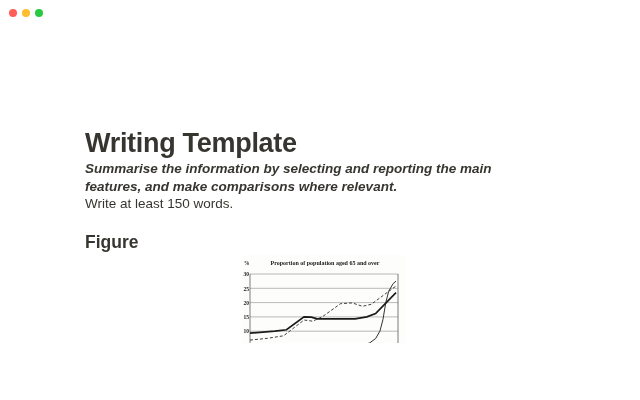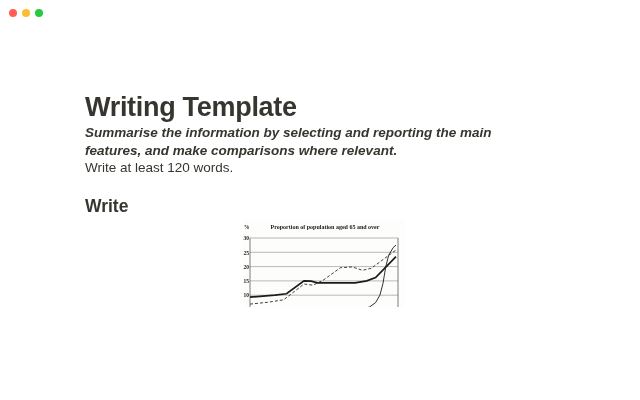--- a/index.html
+++ b/index.html
@@ -2,21 +2,21 @@
 <html><head>
 <meta charset="utf-8">
 <style>
   html,body{margin:0;padding:0;}
   body{
     width:640px;height:400px;overflow:hidden;background:#ffffff;
     font-family:"Liberation Sans",sans-serif;color:#37352f;position:relative;
   }
   .traffic{position:absolute;top:9px;left:9px;display:flex;gap:5px;}
   .dot{width:8px;height:8px;border-radius:50%;}
-  .content{padding-top:92px;margin-left:85px;width:462px;}
+  .content{padding-top:92px;margin-left:85px;width:462px;margin-top:36px;}
   h1.page-title{
     margin:0;font-size:27px;line-height:30px;font-weight:700;
     letter-spacing:-0.3px;color:#37352f;
   }
   h2.sec{
     font-size:17.5px;line-height:22px;font-weight:700;margin:27px 0 0 0;color:#37352f;
   }
   p.prompt{
     margin:2px 0 0 0;font-size:13.5px;line-height:17.5px;
     font-style:italic;font-weight:600;color:#37352f;
@@ -43,23 +43,23 @@
 <div class="traffic">
   <div class="dot" style="background: rgb(255, 95, 87);"></div>
   <div class="dot" style="background: rgb(254, 188, 46);"></div>
   <div class="dot" style="background: rgb(40, 200, 64);"></div>
 </div>
 
 <div class="content">
   <h1 class="page-title">Writing Template</h1>
 
   <p class="prompt">Summarise the information by selecting and reporting the main features, and make comparisons where relevant.</p>
-  <p class="plain">Write at least 120 words.</p>
+  <p class="plain">Write at least 150 words.</p>
 
-  <h2 class="sec figure">Write</h2>
+  <h2 class="sec figure">Figure</h2>
   <div class="fig-wrap">
     <svg id="figure-svg" width="162" height="88" viewBox="0 0 162 88">
         <line x1="7" y1="19" x2="155" y2="19" class="grid"></line>
         <text x="6" y="21.2" text-anchor="end" class="fig-ylab">30</text>
         <line x1="7" y1="33.3" x2="155" y2="33.3" class="grid"></line>
         <text x="6" y="35.5" text-anchor="end" class="fig-ylab">25</text>
         <line x1="7" y1="47.599999999999994" x2="155" y2="47.599999999999994" class="grid"></line>
         <text x="6" y="49.8" text-anchor="end" class="fig-ylab">20</text>
         <line x1="7" y1="61.9" x2="155" y2="61.9" class="grid"></line>
         <text x="6" y="64.1" text-anchor="end" class="fig-ylab">15</text>

